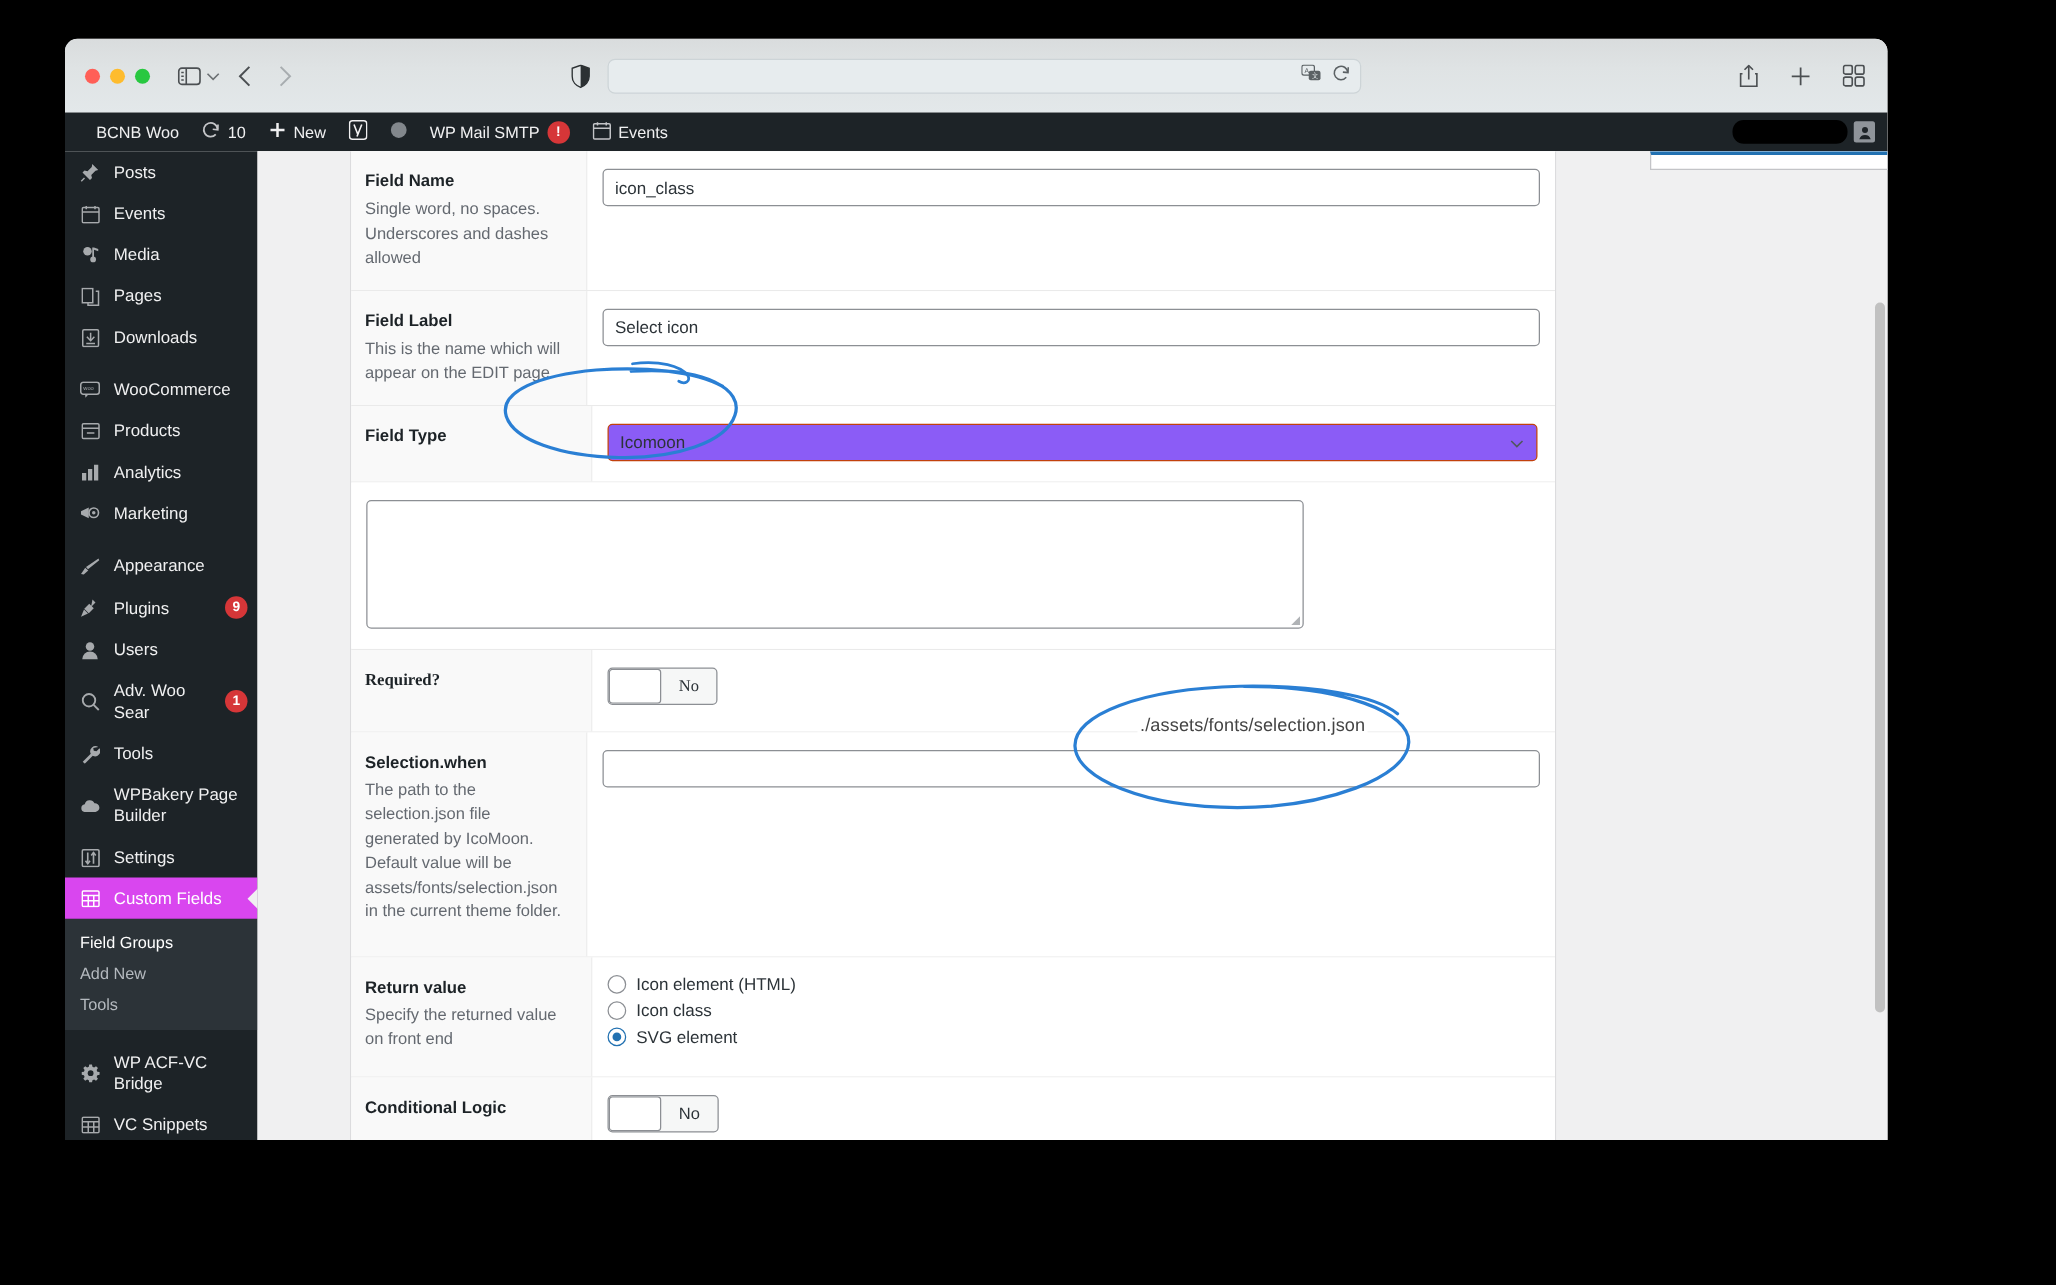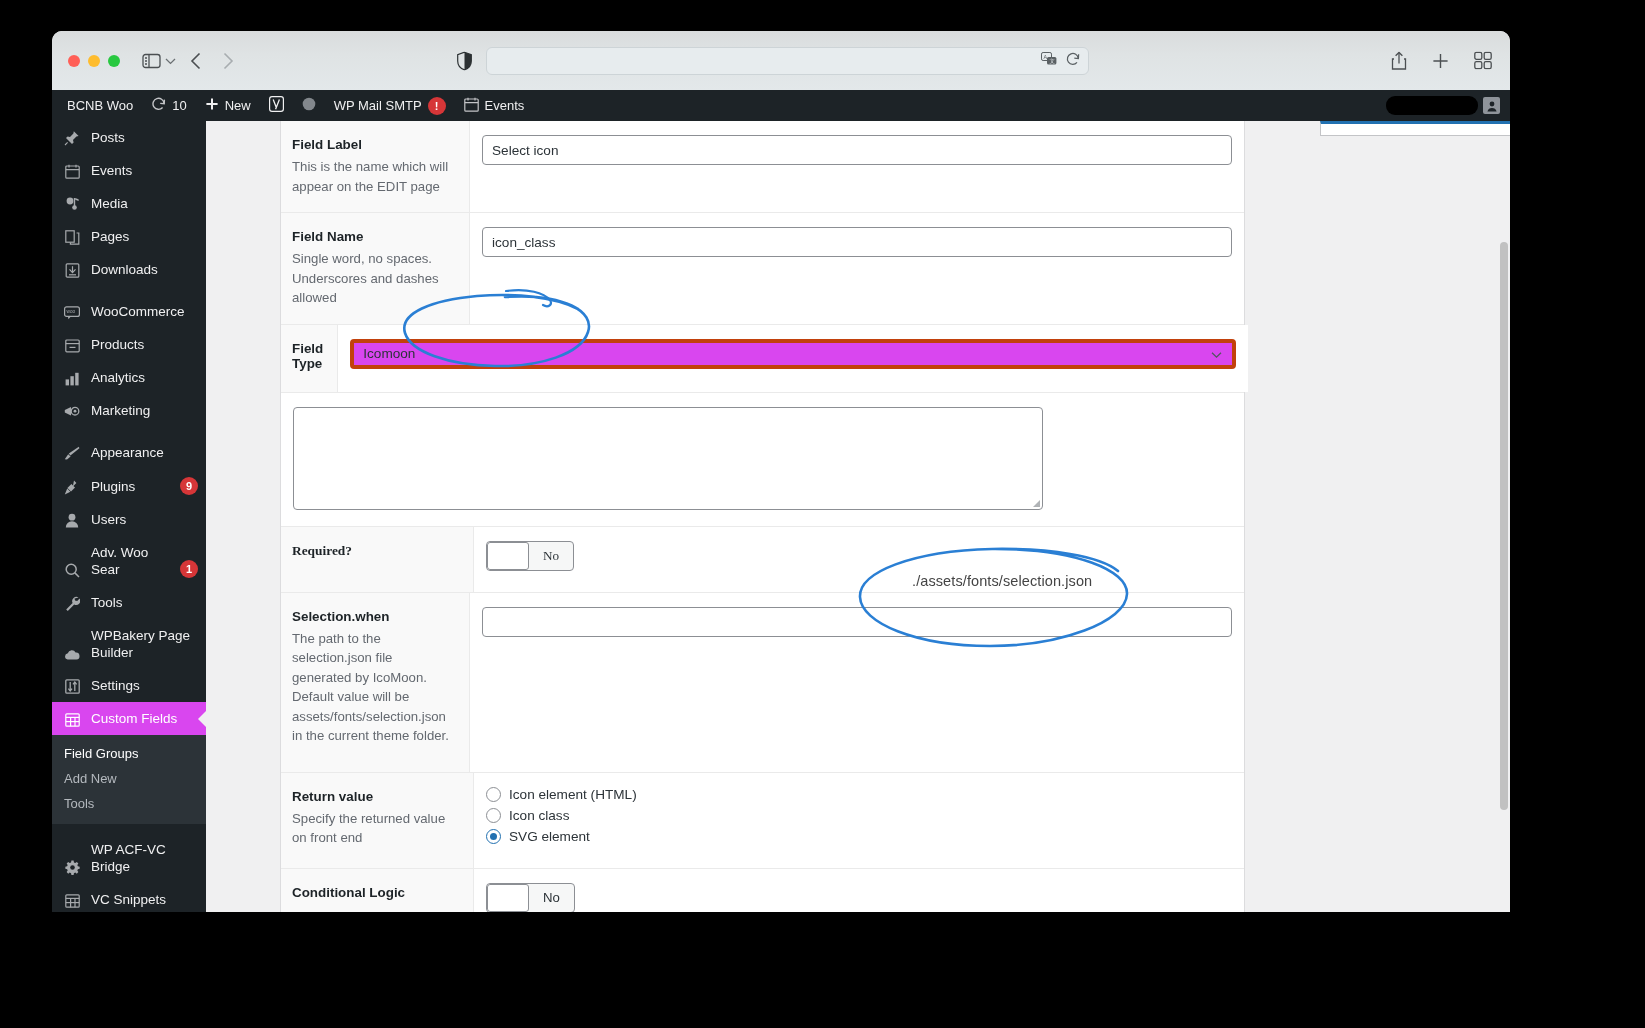--- a/index.html
+++ b/index.html
@@ -69,21 +69,21 @@
     display: flex; align-items: center; gap: 25px; color: #3f4447;
   }
 
   
   #wp-adminbar {
     height: 31px;
     background: #1d2327;
     color: #c3c4c7;
     font-size: 13px;
     display: flex; align-items: center;
-    padding-left: 6px;
+    padding-left: 16px;
     position: relative;
   }
   .ab-item {
     display: flex; align-items: center; gap: 6px;
     padding: 0 9px; height: 31px; color: #f0f0f1;
     white-space: nowrap;
   }
   .ab-item .ab-label { font-size: 13px; }
   .badge-round {
     background: #d63638; color: #fff;
@@ -121,21 +121,21 @@
   #wp-sidebar {
     width: 154px;
     background: #1d2327;
     color: #c3c4c7;
     font-size: 13.5px;
     flex-shrink: 0;
     position: relative;
     overflow: hidden;
   }
   .menu-item {
-    display: flex; align-items: flex-end; gap: 9px;
+    display: flex; align-items: center; gap: 9px;
     padding: 8px 8px 8px 10px;
     color: #f0f0f1;
     line-height: 17px;
     position: relative;
   }
   .menu-item .mi-icon {
     width: 20px; flex-shrink: 0;
     display: flex; align-items: center; justify-content: center;
     color: #a7aaad; margin-top: 1px;
   }
@@ -217,26 +217,26 @@
     width: 750px; height: 30px;
     border: 1px solid #8c8f94;
     border-radius: 4px;
     padding: 0 9px;
     font-size: 13.6px; color: #2c3338;
     background: #fff;
     font-family: "Liberation Sans", sans-serif;
     display: flex; align-items: center;
   }
   .wp-select {
-    width: 886px; height: 30px;
-    border: 4px solid #c2410c;
+    width: 744px; height: 30px;
+    border: 1px solid #c2410c;
     border-radius: 4px;
     padding: 0 9px;
     font-size: 13.6px; color: #2c3338;
-    background: #d946ef;
+    background: #8b5cf6;
     display: flex; align-items: center;
     position: relative;
   }
   .wp-select .chevron {
     position: absolute; right: 10px; top: 50%;
     transform: translateY(-50%);
     color: #50575e;
   }
   .wp-textarea {
     width: 750px; height: 103px;
@@ -717,35 +717,35 @@
       </div>
 
     </nav>
 
     <main id="main-content">
 
       <section id="field-panel">
 
         <div class="field-row">
           <div class="fr-label">
+            <div class="lbl-title">Field Name</div>
+            <div class="lbl-desc">Single word, no spaces. Underscores and dashes allowed</div>
+          </div>
+          <div class="fr-input">
+            <div class="wp-input">icon_class</div>
+          </div>
+        </div>
+
+        <div class="field-row">
+          <div class="fr-label">
             <div class="lbl-title">Field Label</div>
             <div class="lbl-desc">This is the name which will appear on the EDIT page</div>
           </div>
           <div class="fr-input">
             <div class="wp-input">Select icon</div>
-          </div>
-        </div>
-
-        <div class="field-row">
-          <div class="fr-label">
-            <div class="lbl-title">Field Name</div>
-            <div class="lbl-desc">Single word, no spaces. Underscores and dashes allowed</div>
-          </div>
-          <div class="fr-input">
-            <div class="wp-input">icon_class</div>
           </div>
         </div>
 
         <div class="field-row" style="min-height:54px;">
           <div class="fr-label">
             <div class="lbl-title">Field Type</div>
           </div>
           <div class="fr-input">
             <div class="wp-select">
               <span>Icomoon</span>

